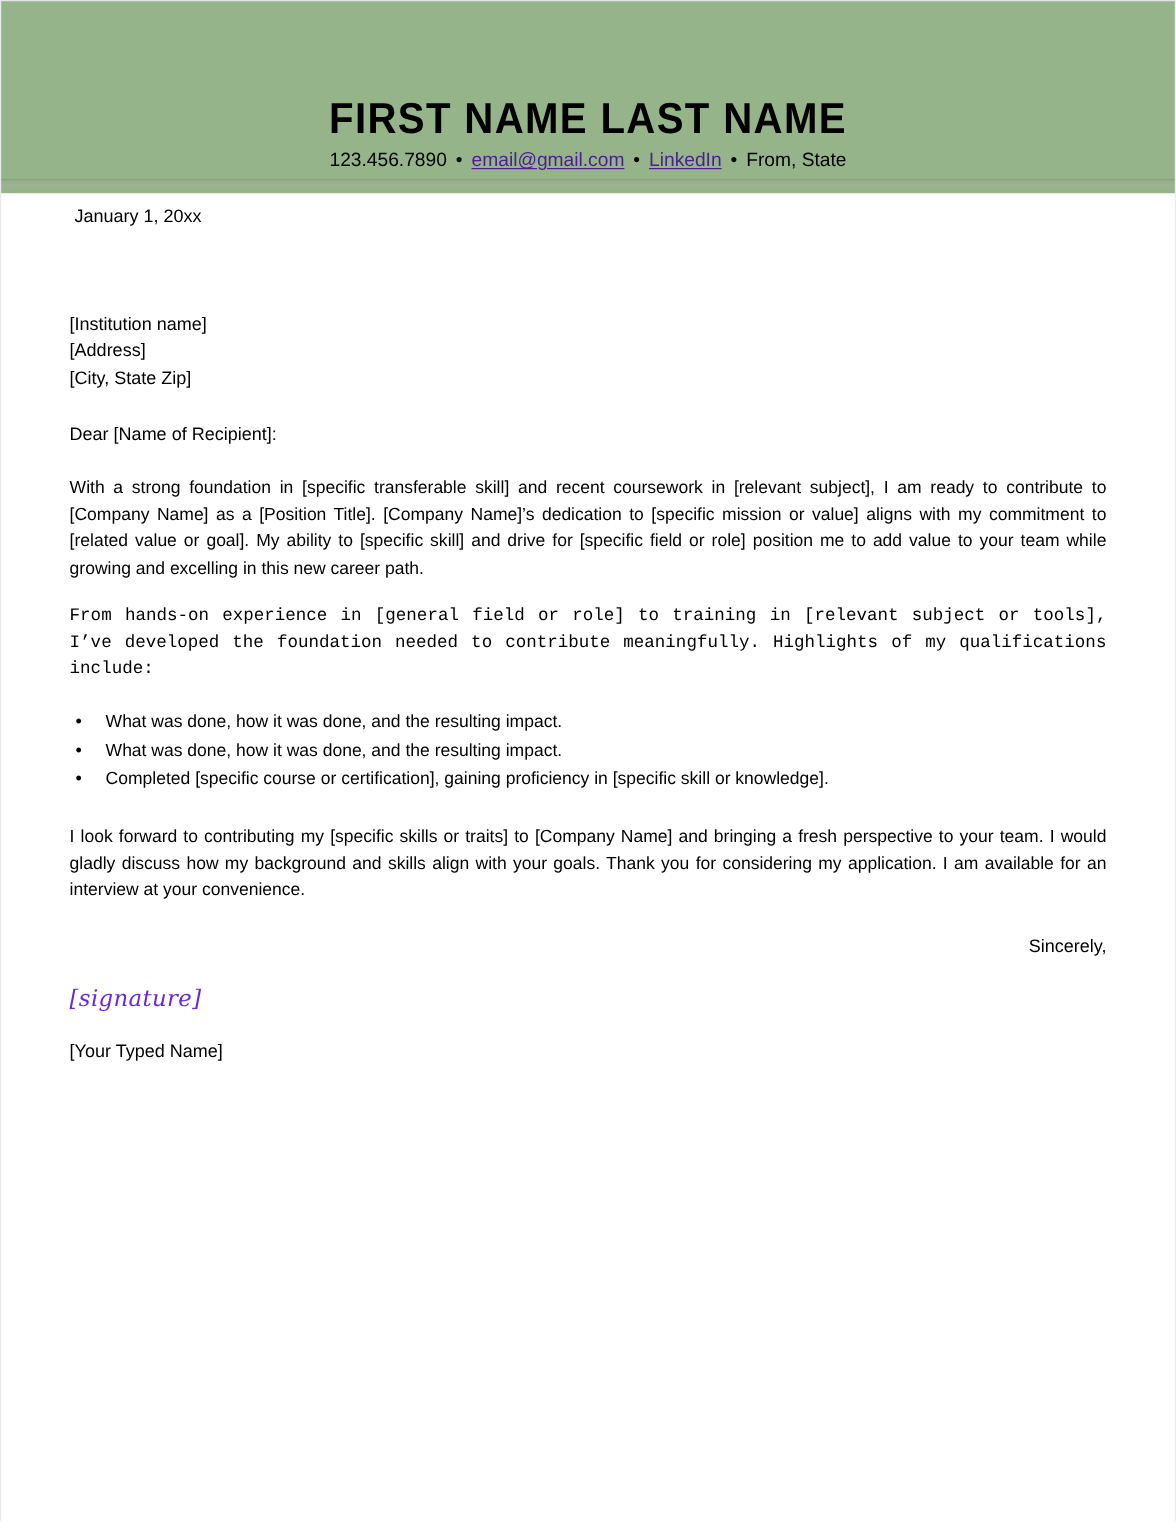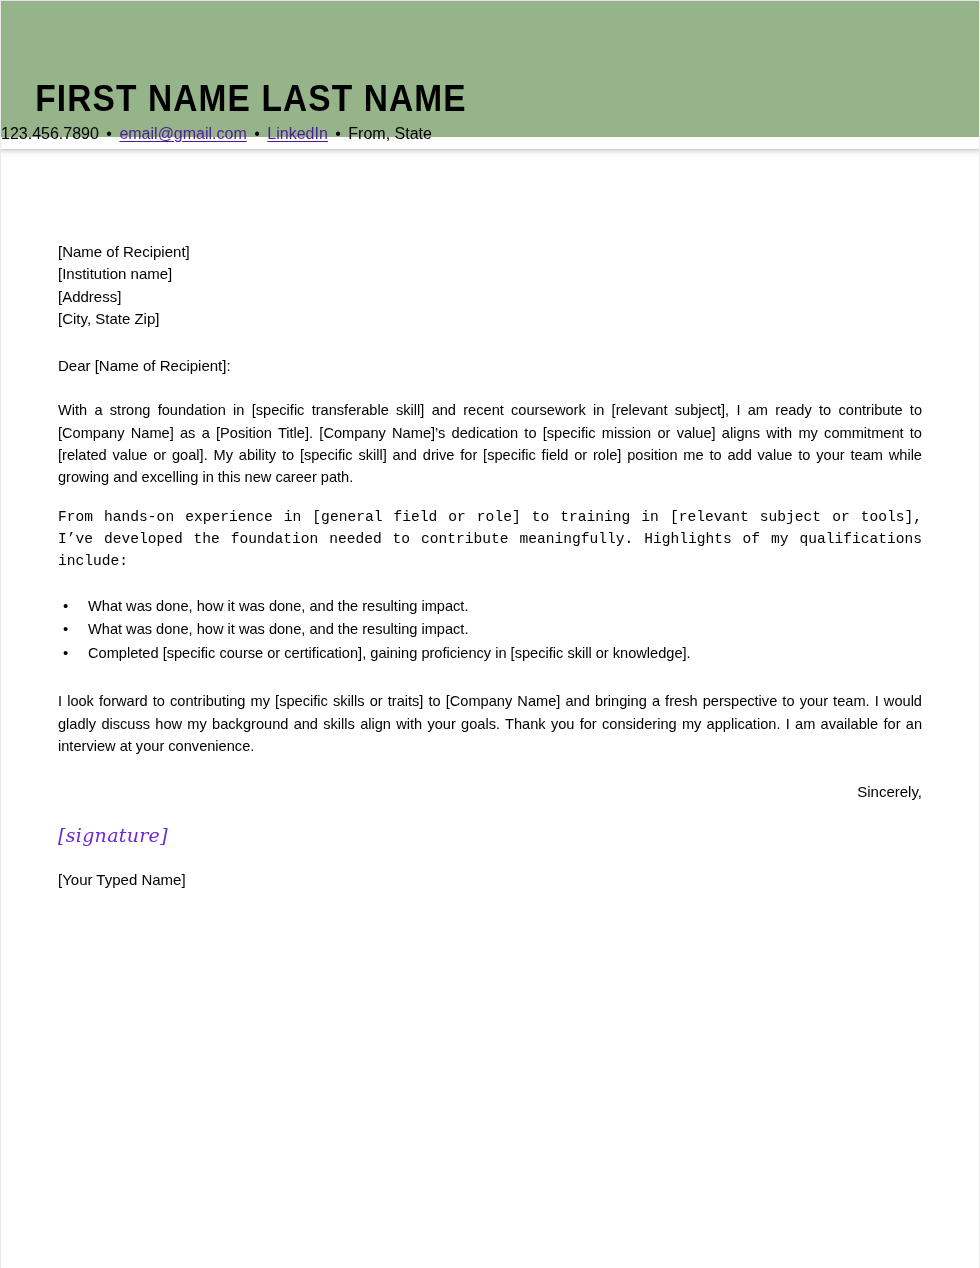--- a/index.html
+++ b/index.html
@@ -26,23 +26,23 @@
     border-right: 1px solid #ededed;
     border-top: 1px solid #e4e4e4;
   }
 
   
   .header-band {
     position: absolute;
     top: 0;
     left: 0;
     right: 0;
-    height: 136px;
+    height: 160px;
     background: #96b48a;
-    text-align: left;
+    text-align: center;
     overflow: visible;
     padding-left: 24px;
   }
   .header-band::after {
     content: "";
     position: absolute;
     left: 0;
     right: 0;
     top: 148px;
     height: 9px;
@@ -183,23 +183,23 @@
       <span class="link">email@gmail.com</span>
       <span class="sep">•</span>
       <span class="link">LinkedIn</span>
       <span class="sep">•</span>
       <span>From, State</span>
     </div>
   </div>
 
   <div class="letter">
 
+    <div class="date">January 1, 20xx</div>
 
     <div class="recipient-block">
-      <div>[Name of Recipient]</div>
       <div>[Institution name]</div>
       <div>[Address]</div>
       <div>[City, State Zip]</div>
     </div>
 
     <div class="salutation">Dear [Name of Recipient]:</div>
 
     <p class="body-par">With a strong foundation in [specific transferable skill] and recent coursework in [relevant subject], I am ready to contribute to [Company Name] as a [Position Title]. [Company Name]’s dedication to [specific mission or value] aligns with my commitment to [related value or goal]. My ability to [specific skill] and drive for [specific field or role] position me to add value to your team while growing and excelling in this new career path.</p>
 
     <p class="body-par tight">From hands-on experience in [general field or role] to training in [relevant subject or tools], I’ve developed the foundation needed to contribute meaningfully. Highlights of my qualifications include:</p>

